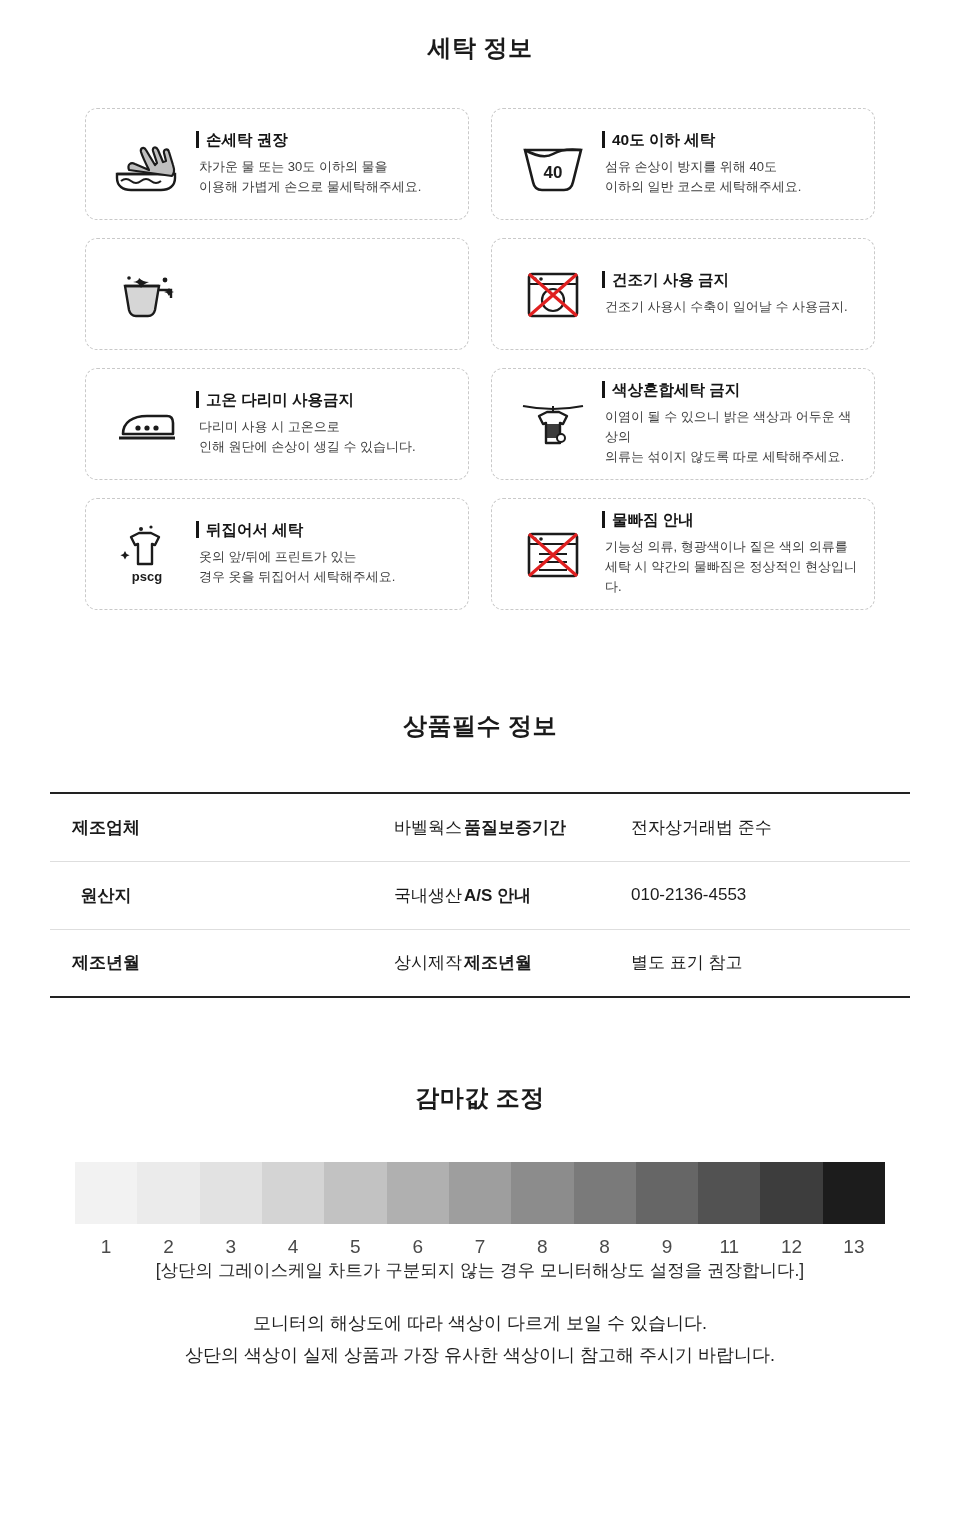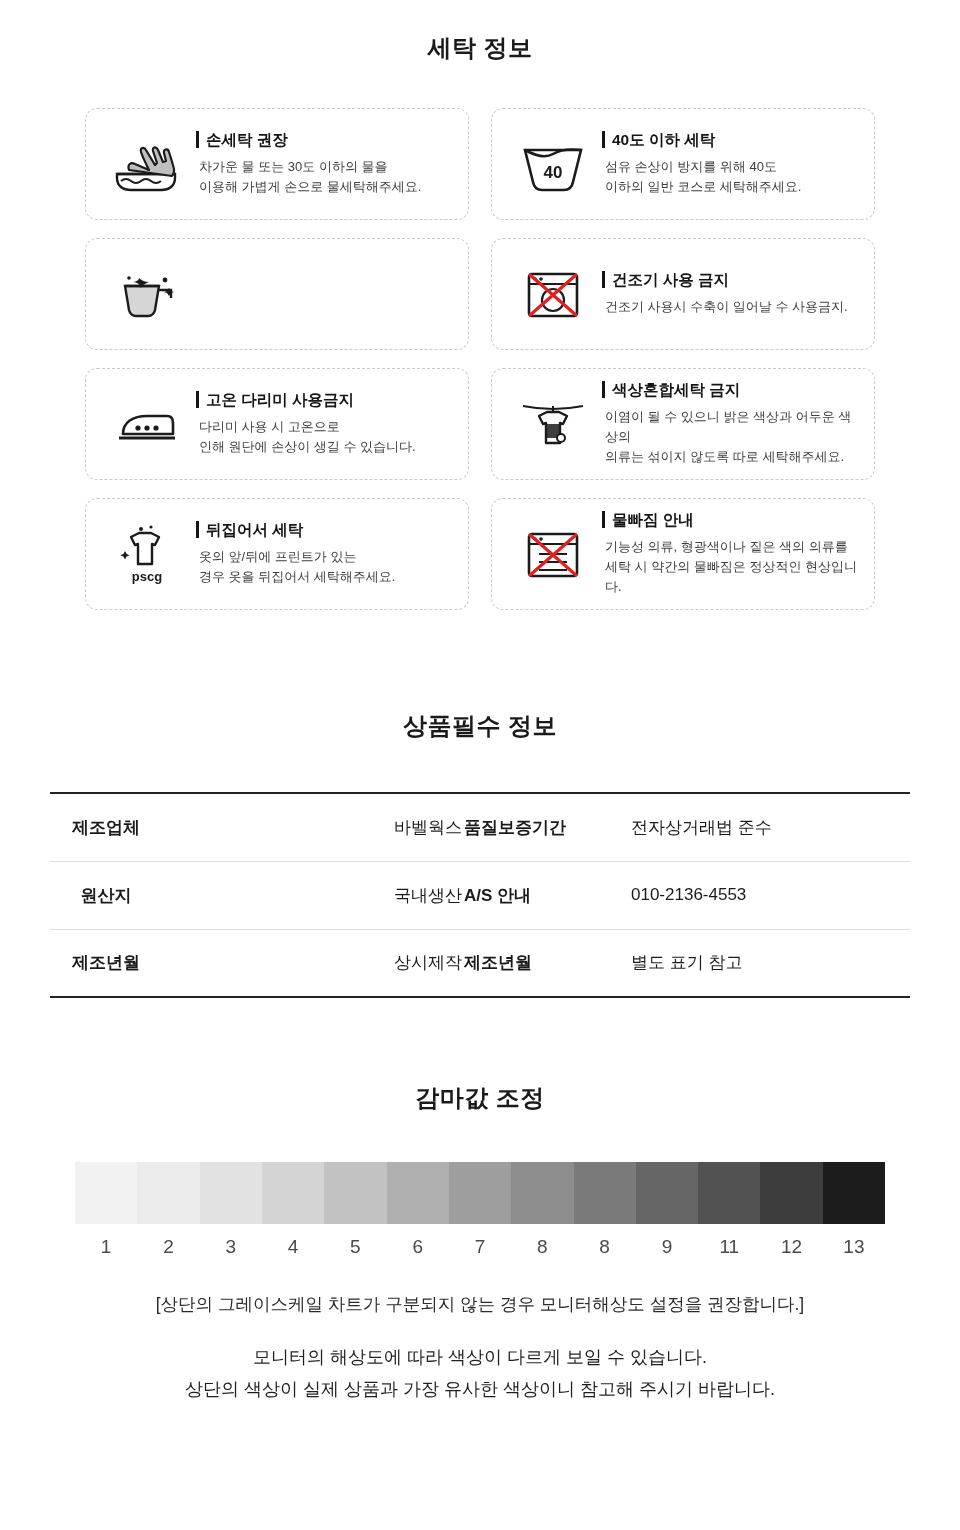--- a/index.html
+++ b/index.html
@@ -110,21 +110,20 @@
   .swatch-labels span {
     flex: 1 1 0;
     text-align: center;
     font-size: 19px;
     color: #4a4a4a;
   }
   .gamma-note {
     text-align: center;
     font-size: 17.5px;
     color: #2b2b2b;
-    margin-top: 34px;
   }
   .gamma-foot {
     text-align: center;
     font-size: 18px;
     color: #1f1f1f;
     line-height: 1.75;
     margin-top: 26px;
   }
   .spacer-1 { height: 92px; }
   .spacer-2 { height: 34px; }

